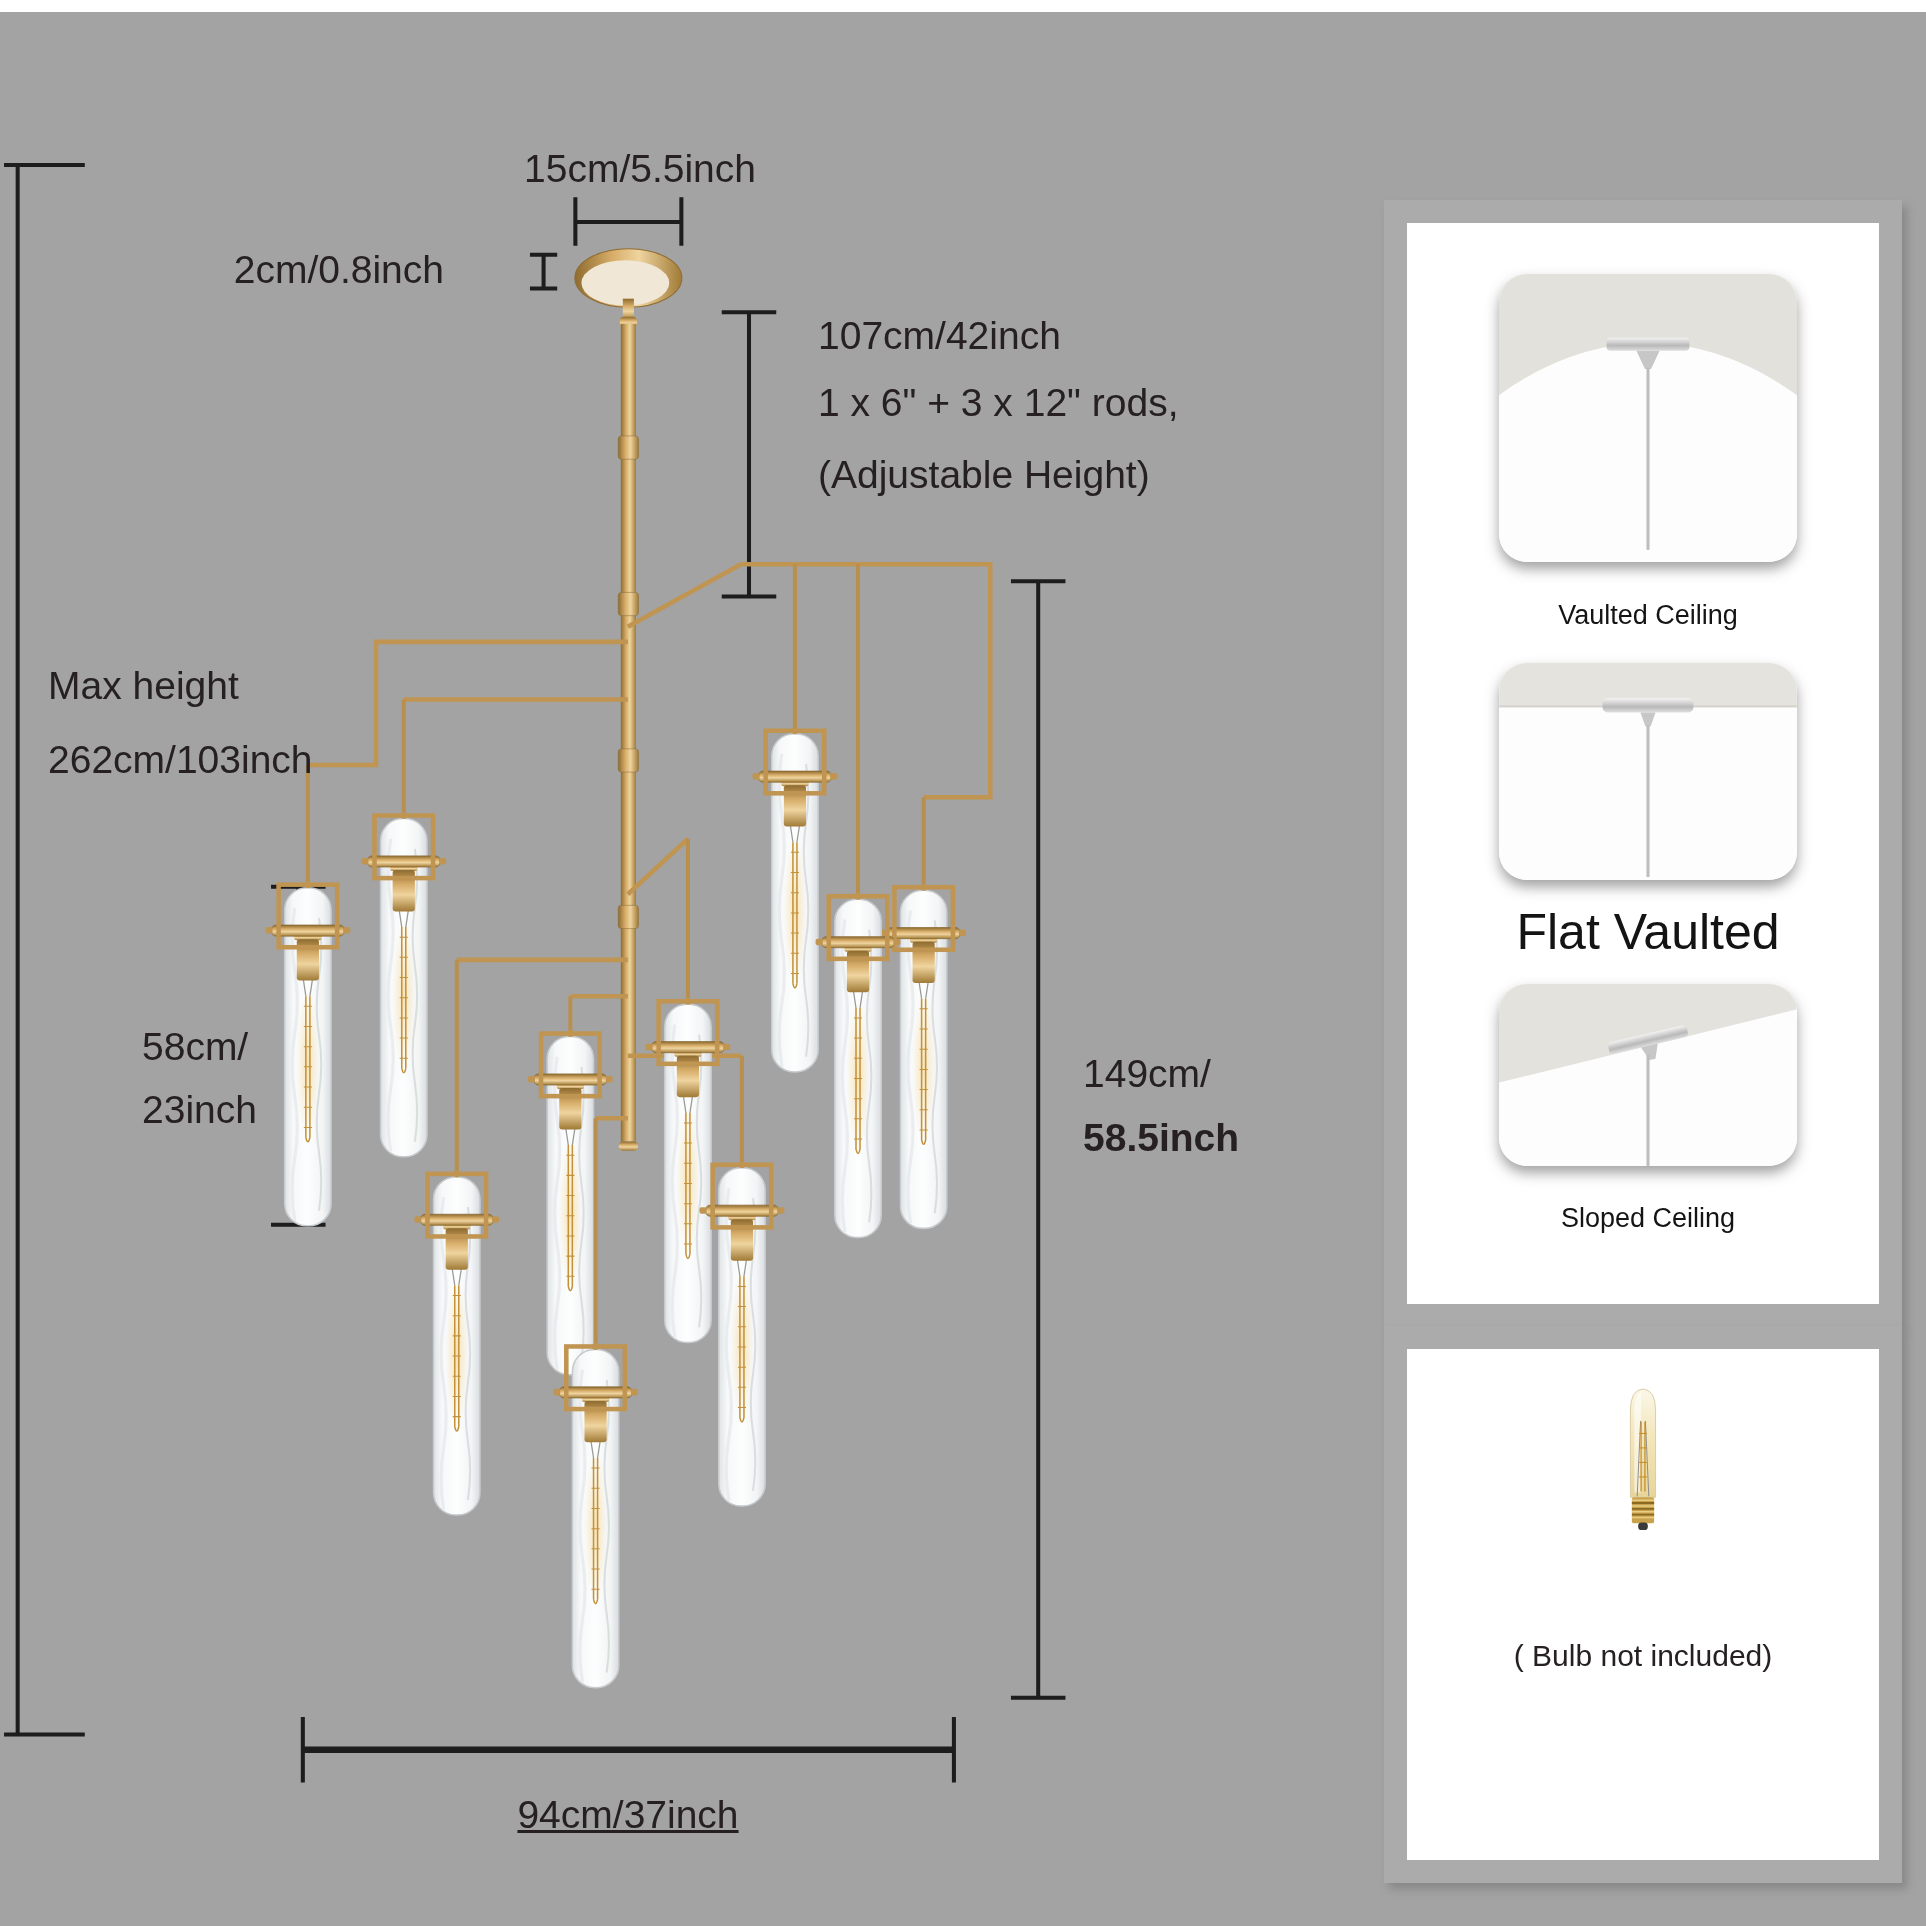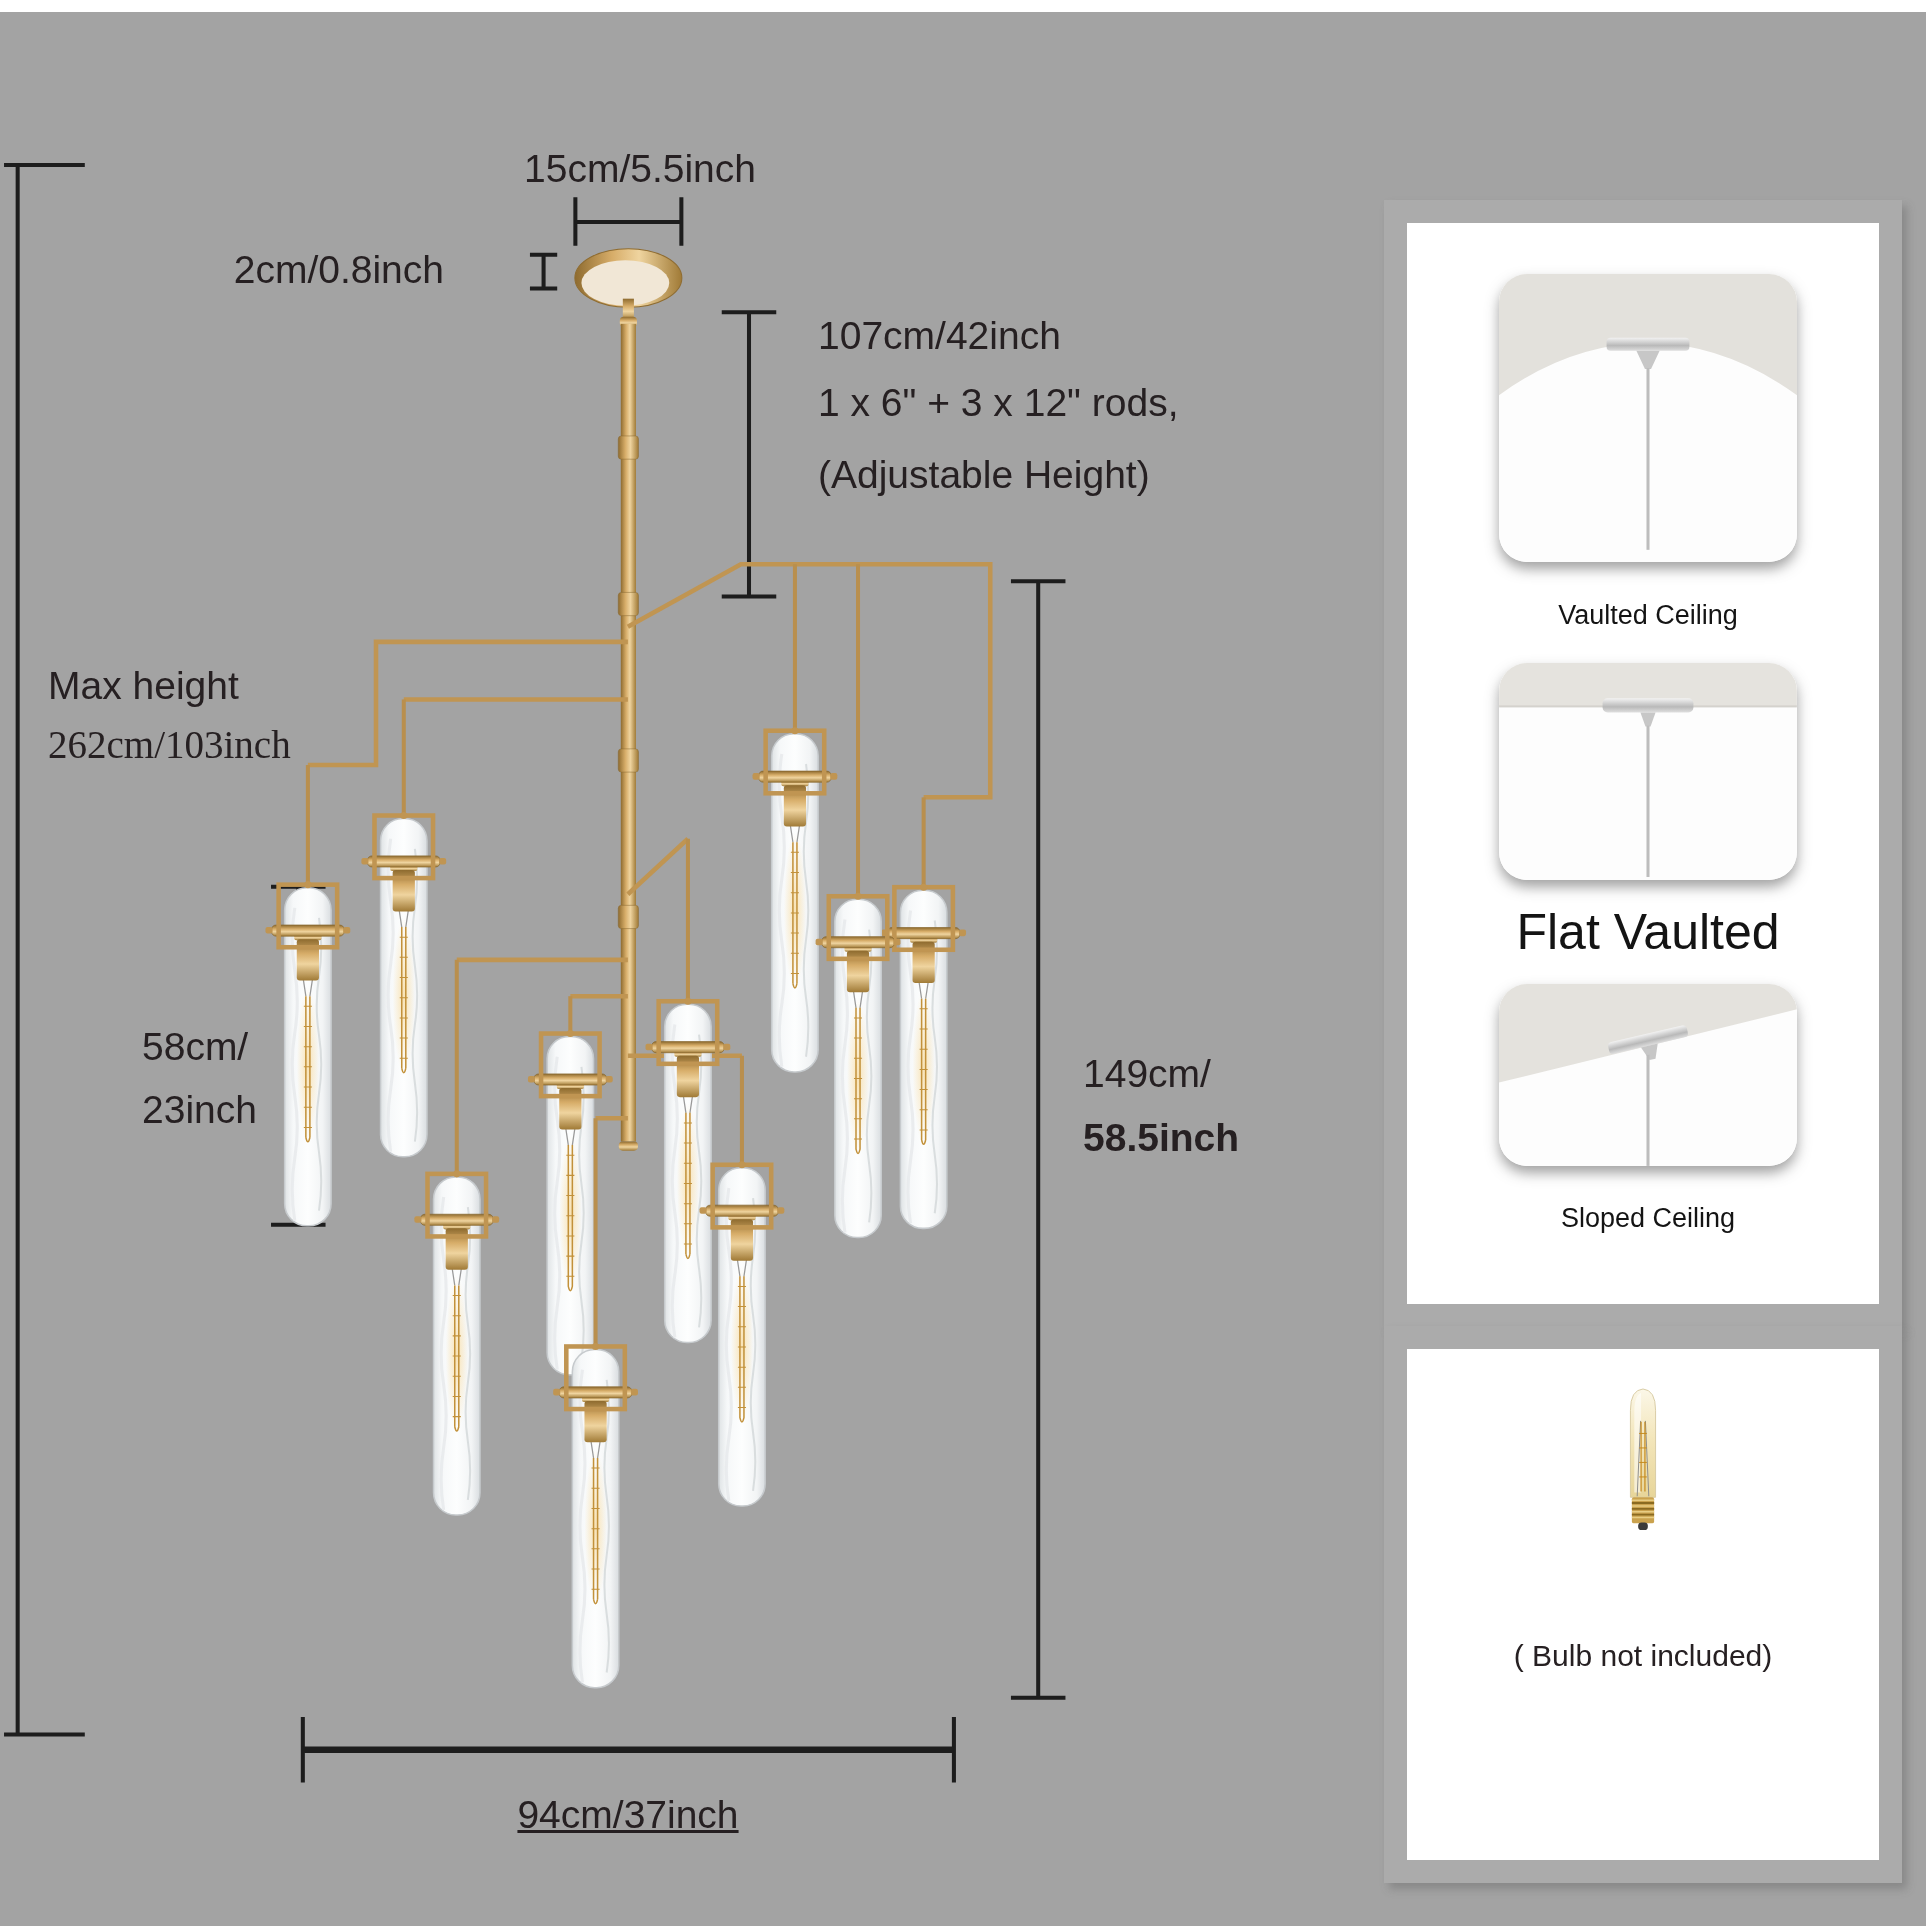--- a/index.html
+++ b/index.html
@@ -274,21 +274,21 @@
 
   <div class="abs dim-label ctr" style="left:640px;top:157px;">15cm/5.5inch</div>
 
   <div class="abs dim-label rctr" style="left:444px;top:258px;">2cm/0.8inch</div>
 
   <div class="abs dim-label vctr" style="left:818px;top:324px;">107cm/42inch</div>
   <div class="abs dim-label vctr" style="left:818px;top:391px;">1 x 6" + 3 x 12" rods,</div>
   <div class="abs dim-label vctr" style="left:818px;top:463px;text-align:center;">(Adjustable Height)</div>
 
   <div class="abs dim-label vctr" style="left:48px;top:674px;">Max height</div>
-  <div class="abs dim-label vctr" style="left:48px;top:732px;font-family:Liberation Serif, serif;">262cm/103inch</div>
+  <div class="abs dim-label vctr" style="left:48px;top:748px;">262cm/103inch</div>
 
   <div class="abs dim-label vctr" style="left:142px;top:1035px;">58cm/</div>
   <div class="abs dim-label vctr" style="left:142px;top:1098px;">23inch</div>
 
   <div class="abs dim-label vctr" style="left:1083px;top:1062px;">149cm/</div>
   <div class="abs dim-label vctr" style="left:1083px;top:1126px;font-weight:bold;">58.5inch</div>
 
   <div class="abs dim-label ctr" style="left:628px;top:1803px;text-decoration:underline;">94cm/37inch</div>
 
   <div class="panel" style="top:188px;height:1127px;"></div>

